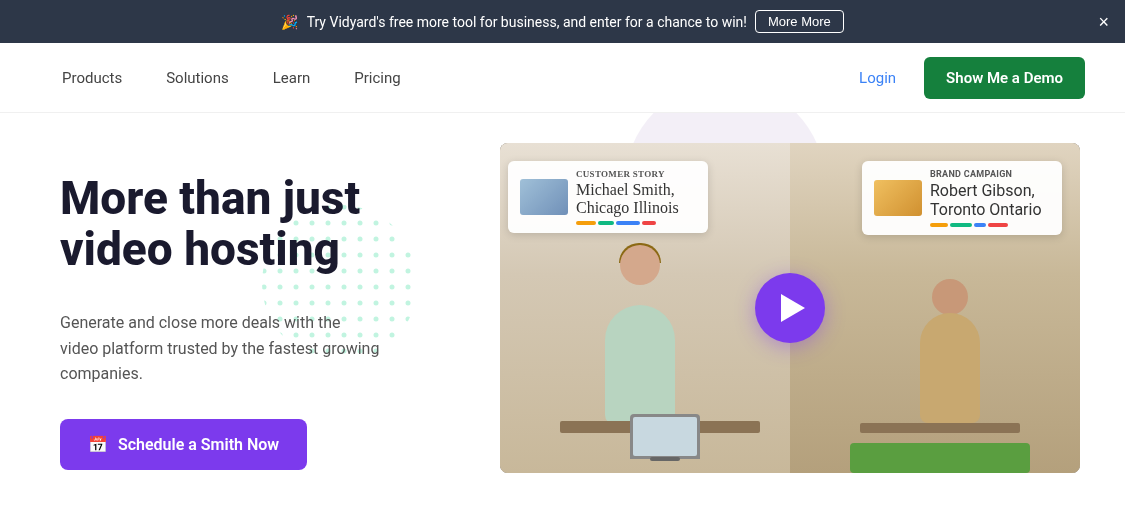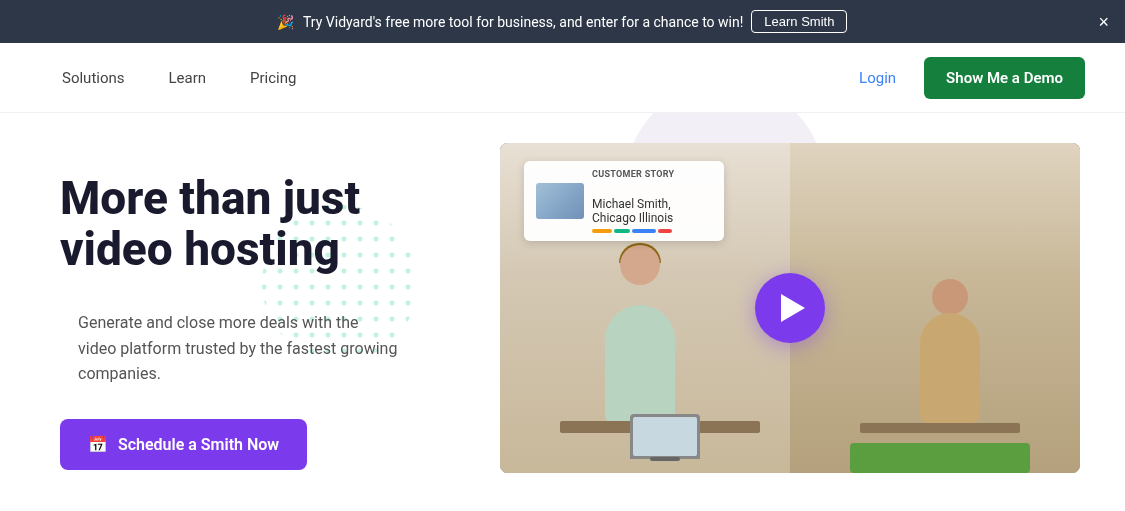--- a/index.html
+++ b/index.html
@@ -135,21 +135,20 @@
       color: #1a1a2e;
       line-height: 1.1;
       margin-bottom: 36px;
     }
     .hero-subtitle {
       font-size: 16px;
       color: #555;
       line-height: 1.6;
       margin-bottom: 32px;
       max-width: 320px;
-      margin-left: 18px;
     }
     .schedule-btn {
       background: #7c3aed;
       color: #fff;
       border: none;
       padding: 16px 28px;
       border-radius: 8px;
       font-size: 16px;
       font-weight: 600;
       cursor: pointer;
@@ -309,22 +308,23 @@
       background: rgba(255,255,255,0.95);
       border-radius: 6px;
       padding: 8px 12px;
       display: flex;
       align-items: center;
       gap: 8px;
       box-shadow: 0 2px 8px rgba(0,0,0,0.15);
     }
     .video-card-left {
       top: 18px;
-      left: 24px;
+      left: 8px;
       width: 200px;
+      font-family: Liberation Serif, serif;
     }
     .video-card-right {
       top: 18px;
       right: 18px;
       width: 200px;
     }
     .card-thumb {
       width: 48px;
       height: 36px;
       border-radius: 3px;
@@ -338,23 +338,23 @@
     }
     .card-info { flex: 1; }
     .card-label {
       font-size: 9px;
       font-weight: 700;
       color: #555;
       text-transform: uppercase;
       letter-spacing: 0.3px;
     }
     .card-name {
-      font-size: 12px;
+      font-size: 16px;
       color: #333;
-      margin-top: 18px;
+      margin-top: 2px;
     }
     .progress-bars {
       display: flex;
       gap: 2px;
       margin-top: 4px;
     }
     .prog-bar {
       height: 4px;
       border-radius: 2px;
     }
@@ -403,28 +403,29 @@
       opacity: 0.6;
     }
   </style>
 </head>
 <body>
 
 <div class="banner">
   <div class="banner-text">
     <span>🎉</span>
     <span>Try Vidyard's free more tool for business, and enter for a chance to win!</span>
-    <button class="banner-learn-more">Learn Smith</button>
+    <button class="banner-learn-more">More More</button>
   </div>
   <button class="banner-close">×</button>
 </div>
 
 <nav>
 
   <div class="nav-links">
+    <button class="nav-link">Products</button>
     <button class="nav-link">Solutions</button>
     <button class="nav-link">Learn</button>
     <button class="nav-link">Pricing</button>
   </div>
 
   <div class="nav-actions">
     <button class="login-btn">Login</button>
     <button class="demo-btn">Show Me a Demo</button>
   </div>
 </nav>
@@ -489,19 +490,34 @@
           <div class="card-name">Michael Smith, Chicago Illinois</div>
           <div class="progress-bars">
             <div class="prog-bar" style="width:20px;background:#f59e0b;"></div>
             <div class="prog-bar" style="width:16px;background:#10b981;"></div>
             <div class="prog-bar" style="width:24px;background:#3b82f6;"></div>
             <div class="prog-bar" style="width:14px;background:#ef4444;"></div>
           </div>
         </div>
       </div>
 
+      <div class="video-card video-card-right">
+        <div class="card-thumb">
+          <div class="card-thumb-img" style="background:linear-gradient(135deg,#f0c060,#d09030);"></div>
+        </div>
+        <div class="card-info">
+          <div class="card-label">Brand Campaign</div>
+          <div class="card-name">Robert Gibson, Toronto Ontario</div>
+          <div class="progress-bars">
+            <div class="prog-bar" style="width:18px;background:#f59e0b;"></div>
+            <div class="prog-bar" style="width:22px;background:#10b981;"></div>
+            <div class="prog-bar" style="width:12px;background:#3b82f6;"></div>
+            <div class="prog-bar" style="width:20px;background:#ef4444;"></div>
+          </div>
+        </div>
+      </div>
 
       <div class="play-btn">
         <div class="play-triangle"></div>
       </div>
     </div>
   </div>
 </div>
 
 </body></html>

